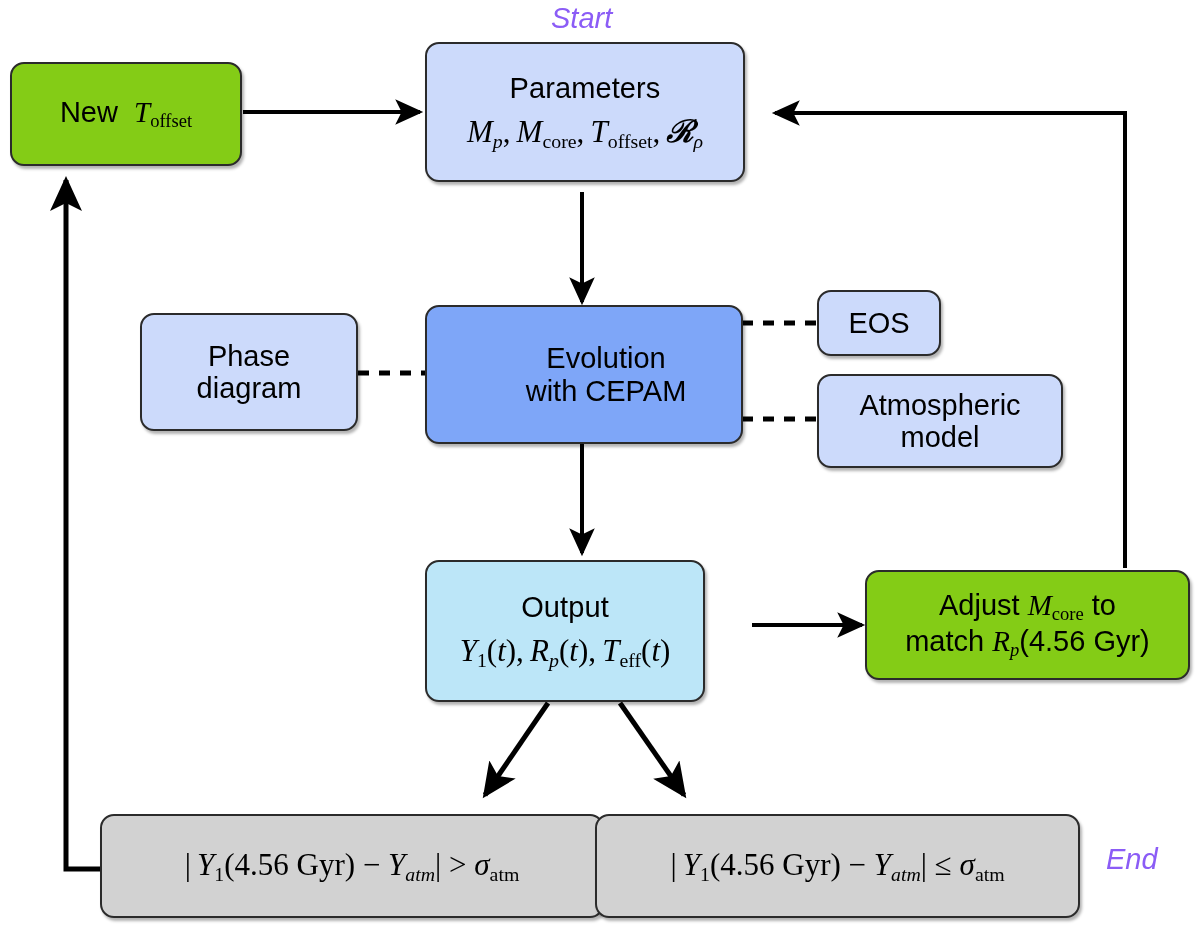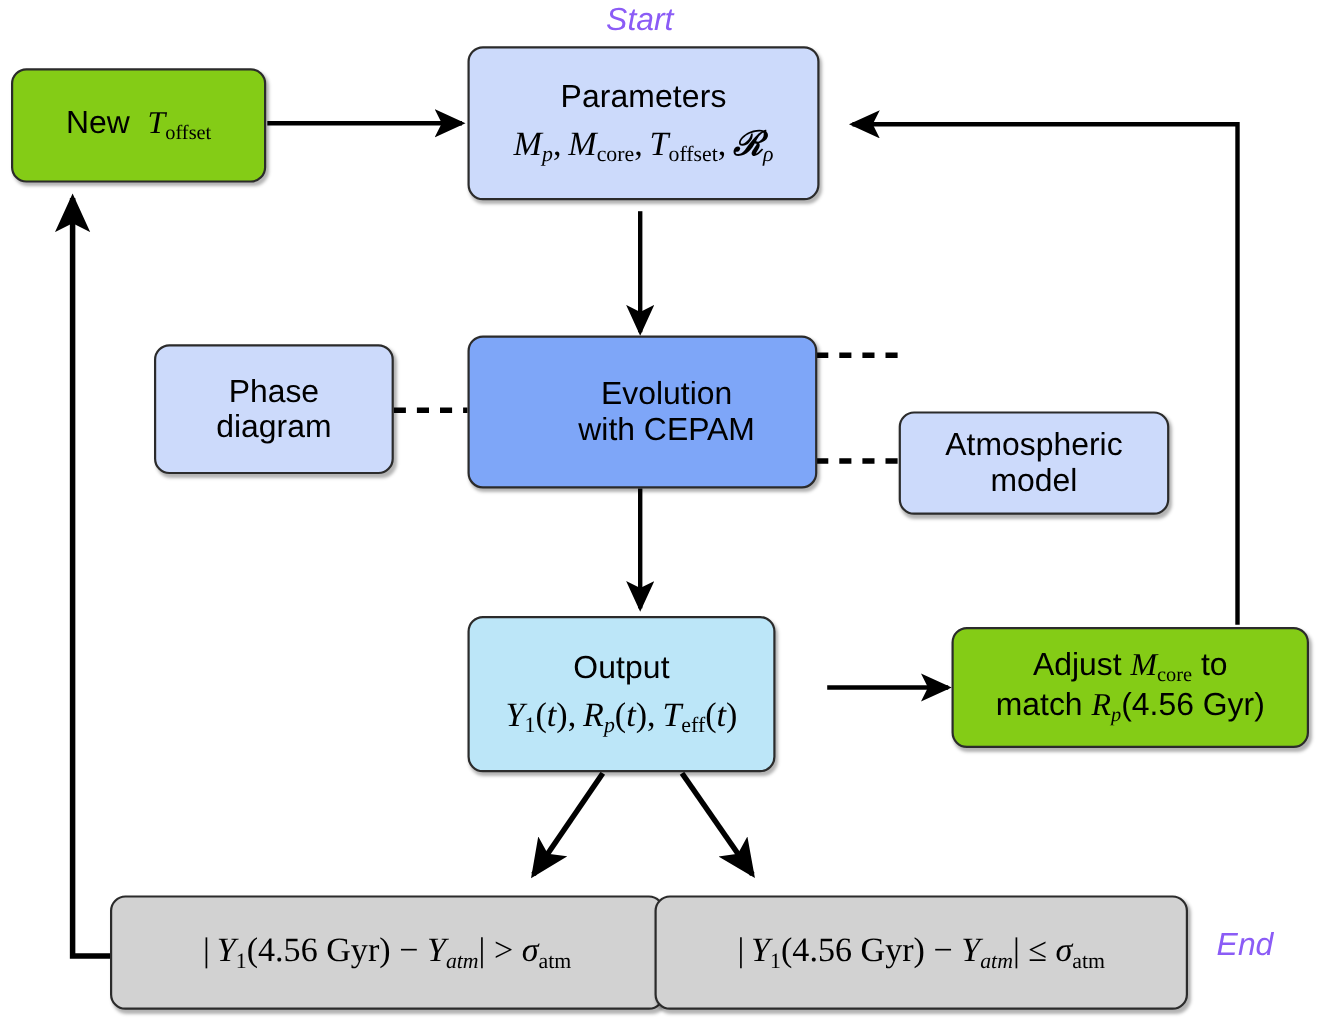--- a/index.html
+++ b/index.html
@@ -146,20 +146,23 @@
   <div class="box c-blue-lt" style="left:140px; top:313px; width:218px; height:118px;">
     <div class="plain">Phase</div>
     <div class="plain">diagram</div>
   </div>
 
   <div class="box c-blue-md" style="left:425px; top:305px; width:318px; height:139px;padding-left:44px;">
     <div class="plain">Evolution</div>
     <div class="plain">with CEPAM</div>
   </div>
 
+  <div class="box c-blue-lt" style="left:817px; top:290px; width:124px; height:66px;">
+    <div class="plain">EOS</div>
+  </div>
 
   <div class="box c-blue-lt" style="left:817px; top:374px; width:246px; height:94px;">
     <div class="plain">Atmospheric</div>
     <div class="plain">model</div>
   </div>
 
   <div class="box c-cyan" style="left:425px; top:560px; width:280px; height:142px;">
     <div class="title">Output</div>
     <div class="formula"><span class="mi">Y</span><span class="sub">1</span><span class="mu">(</span><span class="mi">t</span><span class="mu">)</span><span>,</span> <span class="mi">R</span><span class="sub-i">p</span><span class="mu">(</span><span class="mi">t</span><span class="mu">)</span><span>,</span> <span class="mi">T</span><span class="sub">eff</span><span class="mu">(</span><span class="mi">t</span><span class="mu">)</span></div>
   </div>

